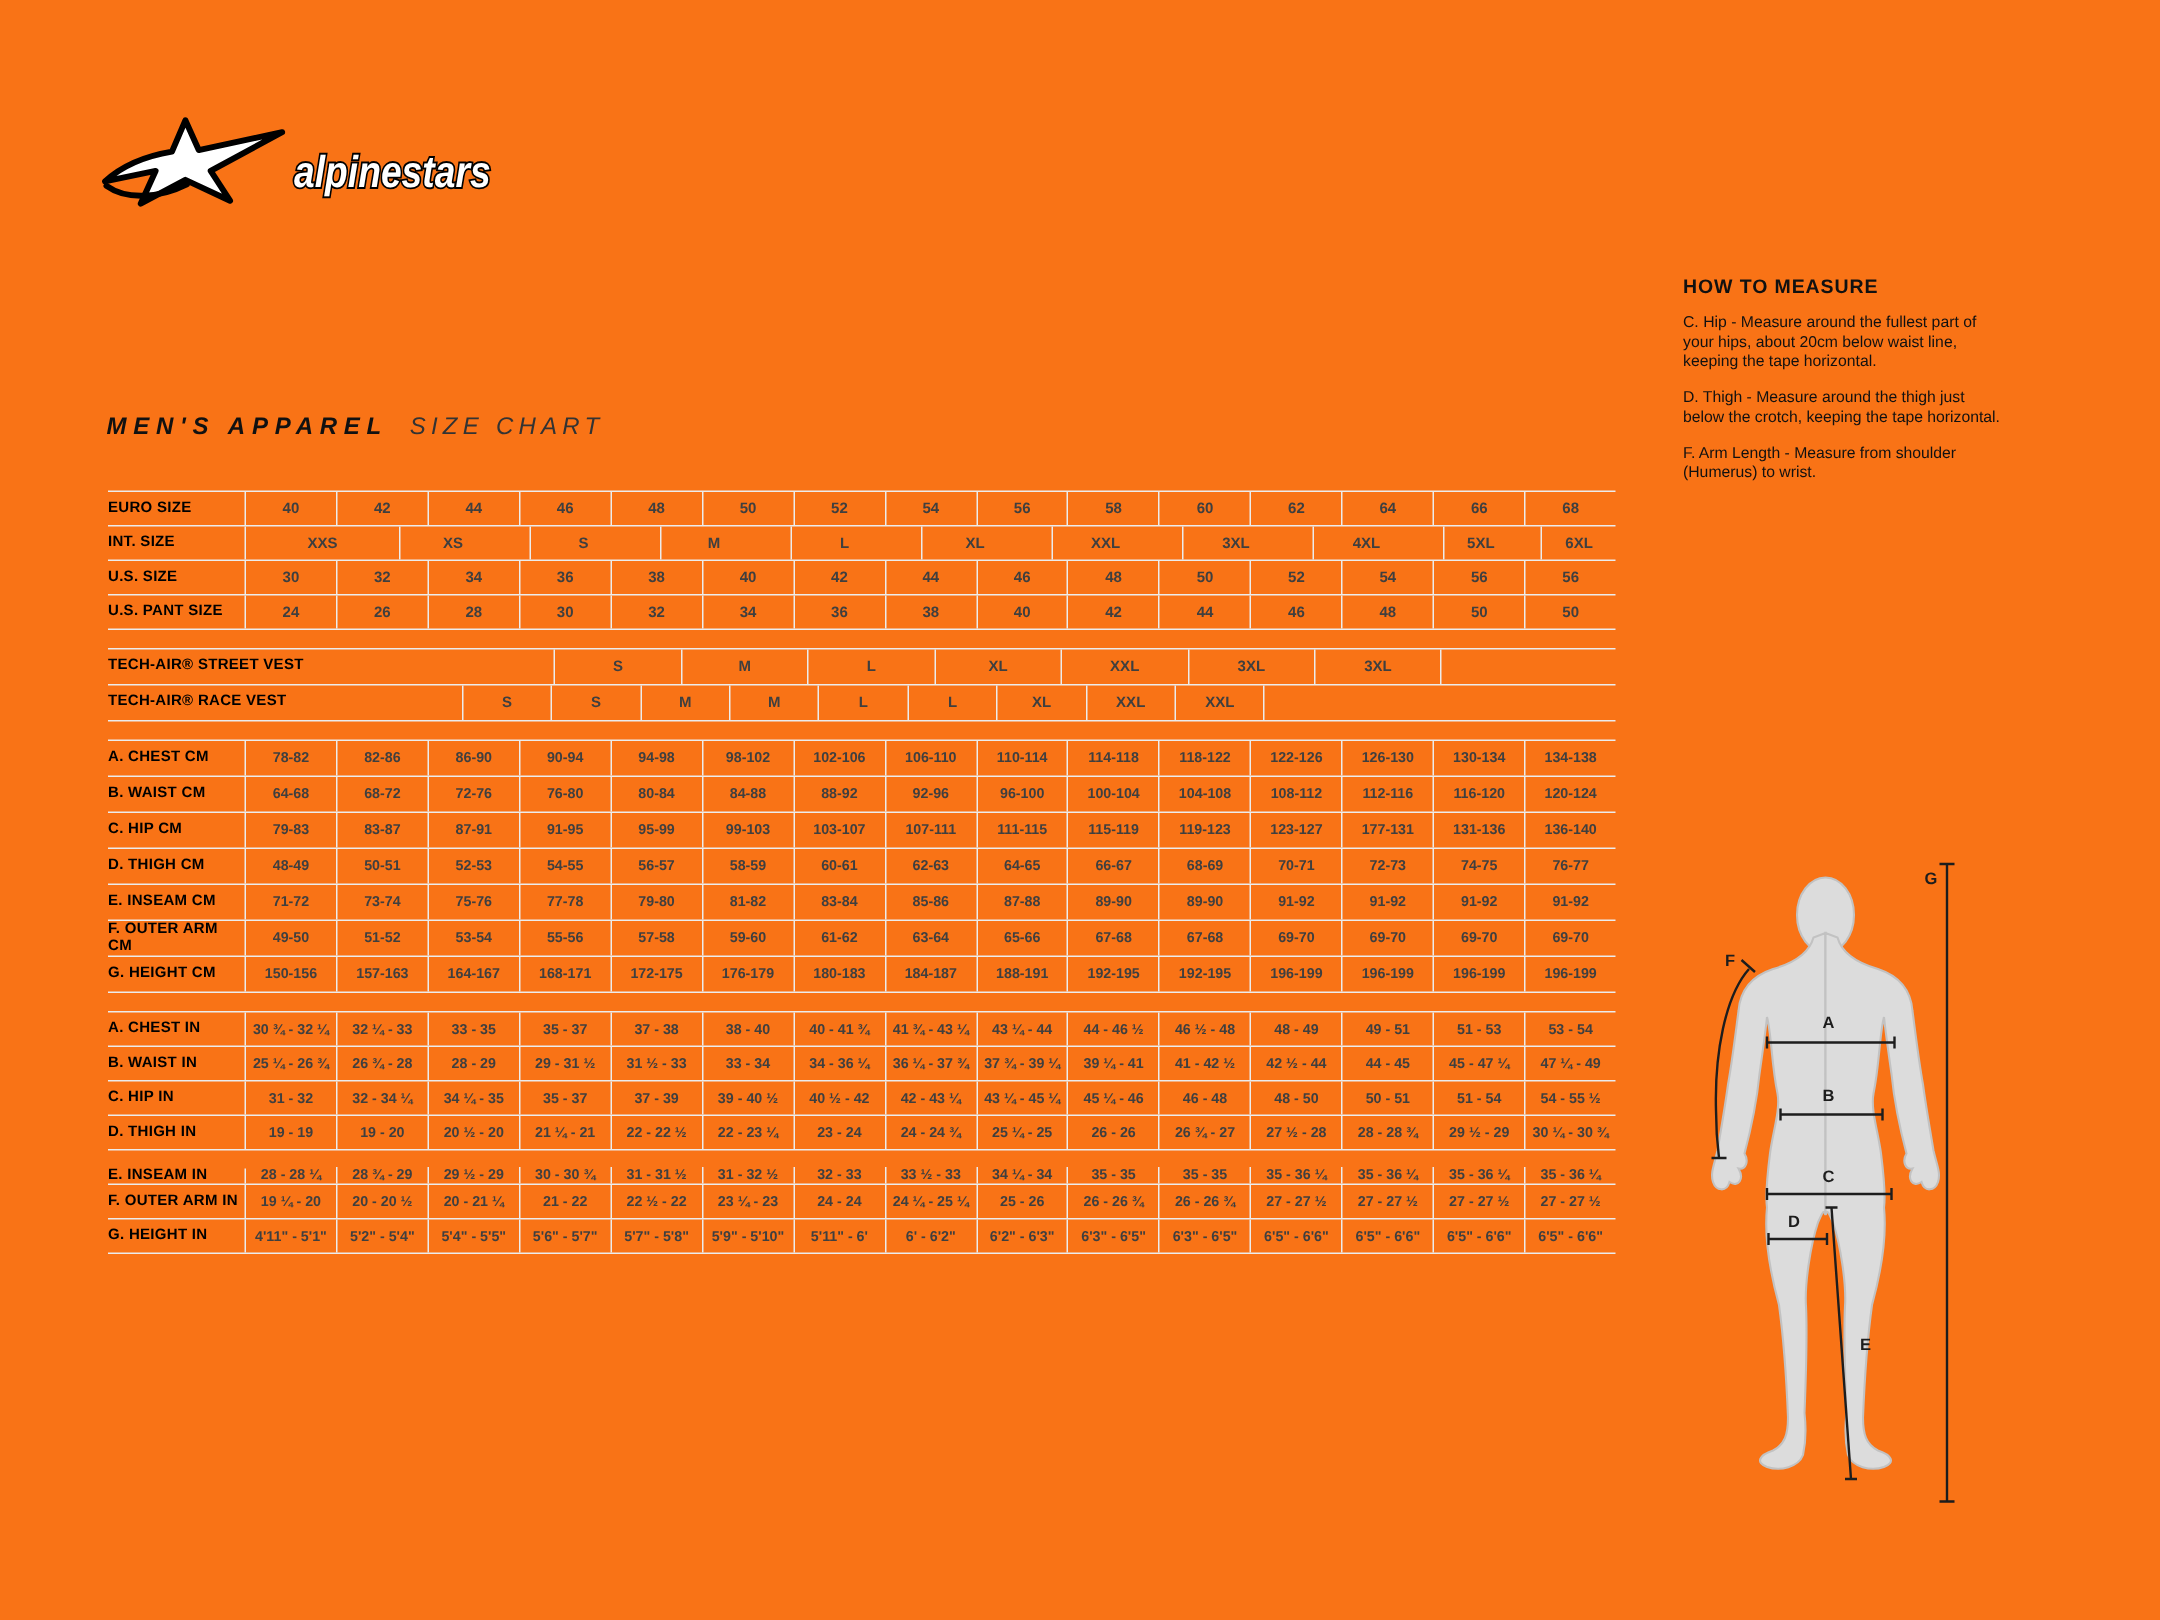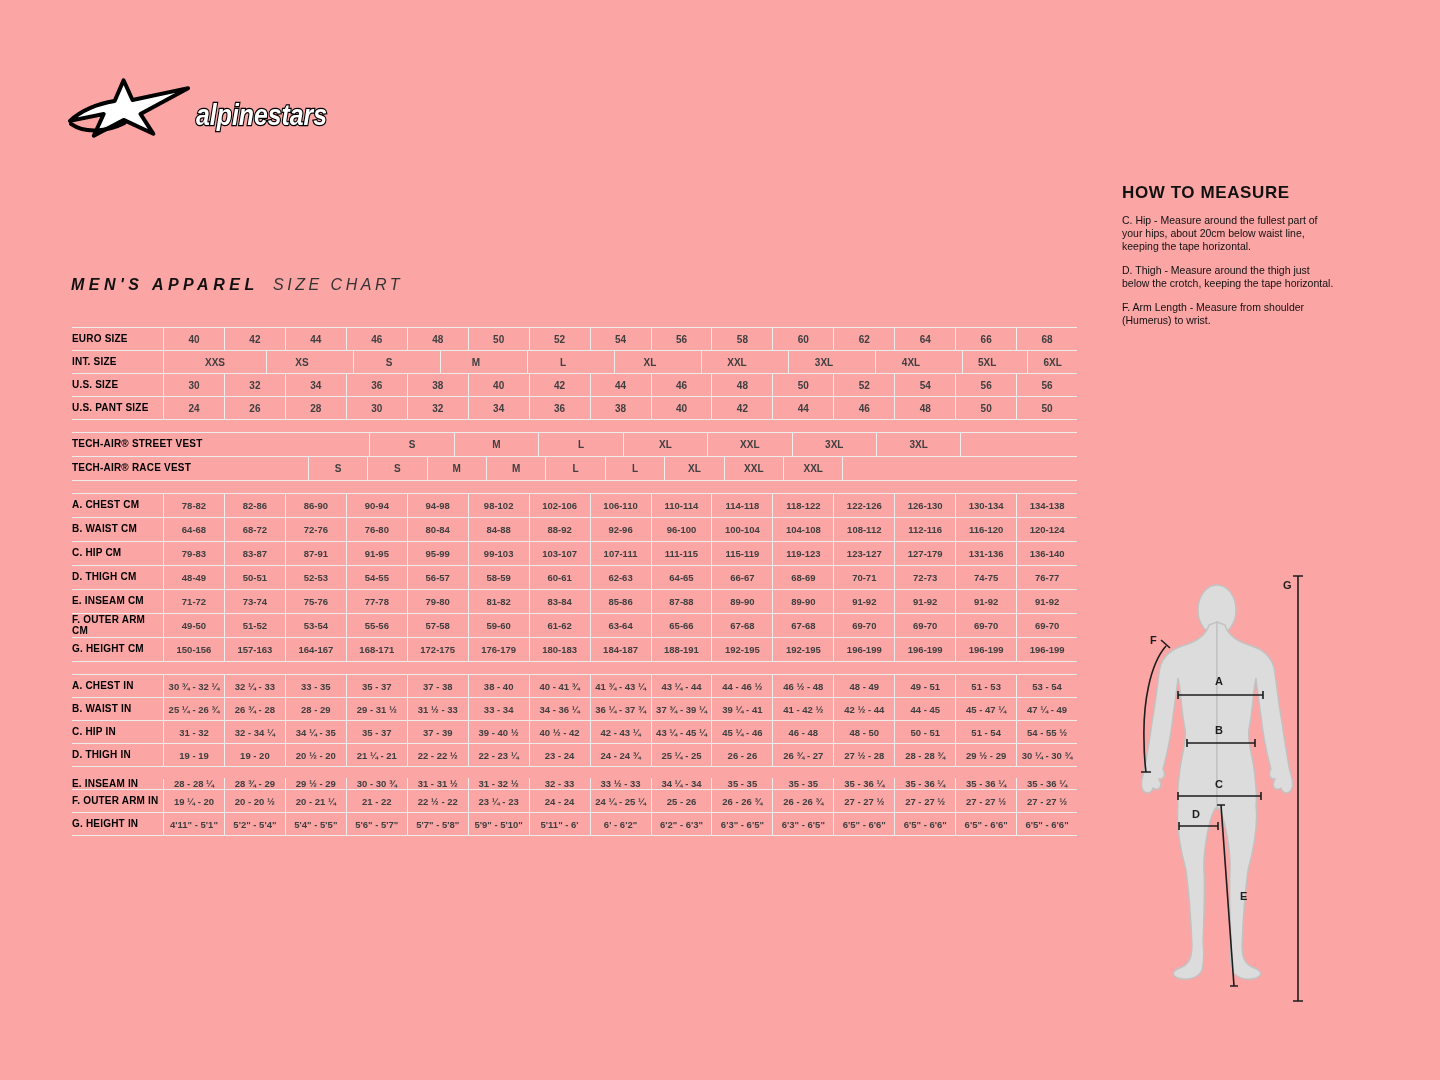--- a/index.html
+++ b/index.html
@@ -1,16 +1,16 @@
 <!DOCTYPE html>
 <html><head>
 <meta charset="utf-8">
 <style>
   html,body{margin:0;padding:0;background:#fff;}
-  .page{position:relative;width:1440px;height:1080px;background:#fca5a5;overflow:hidden;
+  .page{position:relative;width:1440px;height:1080px;background:#f97316;overflow:hidden;
         font-family:"Liberation Sans",sans-serif;color:#1a1a1a;}
 
   
   .logo{position:absolute;left:67px;top:74px;width:268px;height:66px;}
 
   
   .title{position:absolute;left:71px;top:276px;font-style:italic;font-size:16px;white-space:nowrap;}
   .title .bold{font-weight:800;letter-spacing:4.5px;color:#111;}
   .title .light{font-weight:400;letter-spacing:3.5px;color:#333;margin-left:10px;text-align:right;}
 
@@ -27,21 +27,21 @@
   .cell{flex:1 1 0;display:flex;align-items:center;justify-content:center;
         font-weight:700;font-size:9.5px;color:#3f3f3f;border-left:1px solid #ececec;
         white-space:nowrap;}
   .cell.nb{border-left:none;}
   .cell.m{flex:13 1 0;}
   .cell.sgl{flex:9 1 0;}
   .b0 .cell,.b1 .cell{font-size:10px;}
 
   
   .measure{position:absolute;left:1122px;top:183px;width:214px;}
-  .measure h3{margin:0 0 2px 0;font-size:17px;font-weight:700;letter-spacing:0.6px;color:#111;}
+  .measure h3{margin:0 0 2px 0;font-size:13px;font-weight:700;letter-spacing:0.6px;color:#111;}
   .measure p{margin:11px 0 0 0;font-size:10.5px;line-height:1.24;color:#111;}
 
   
   .figure{position:absolute;left:1130px;top:568px;width:310px;height:445px;}
 
   
   .disclaimer{position:absolute;left:71px;top:981px;font-size:10.5px;line-height:1.35;color:#222;}
 </style>
 </head>
 <body>
@@ -208,21 +208,21 @@
           <div class="cell">87-91</div>
           <div class="cell">91-95</div>
           <div class="cell">95-99</div>
           <div class="cell">99-103</div>
           <div class="cell">103-107</div>
           <div class="cell">107-111</div>
           <div class="cell">111-115</div>
           <div class="cell">115-119</div>
           <div class="cell">119-123</div>
           <div class="cell">123-127</div>
-          <div class="cell">127-179</div>
+          <div class="cell">177-131</div>
           <div class="cell">131-136</div>
           <div class="cell">136-140</div>
         </div>
         <div class="row" style="height: 23px;">
           <div class="lbl">D. THIGH CM</div>
           <div class="cell nb">48-49</div>
           <div class="cell">50-51</div>
           <div class="cell">52-53</div>
           <div class="cell">54-55</div>
           <div class="cell">56-57</div>

